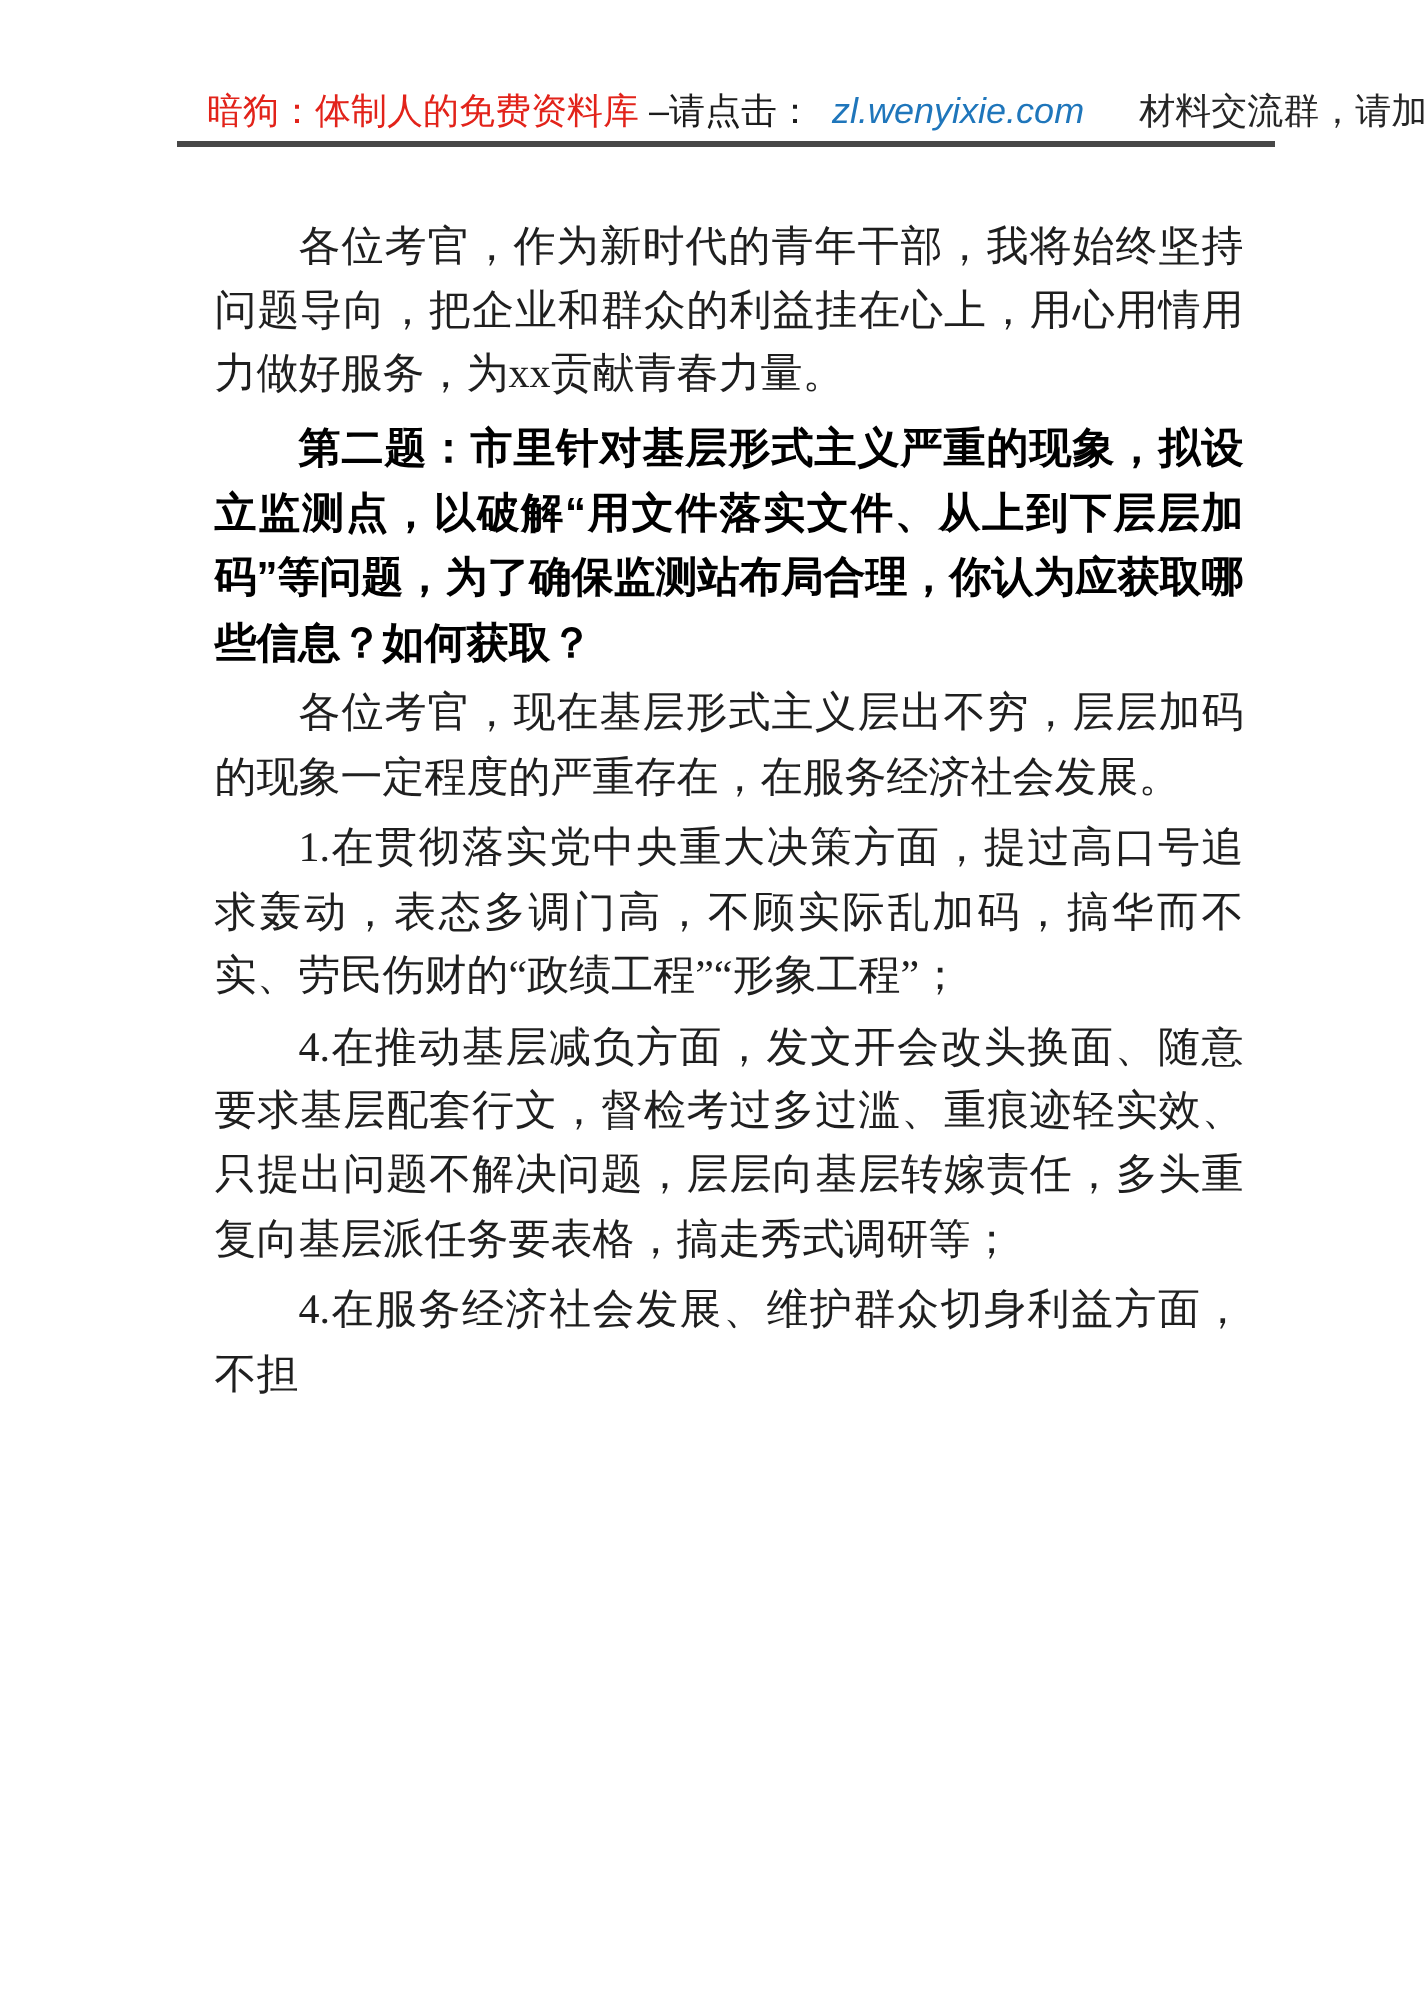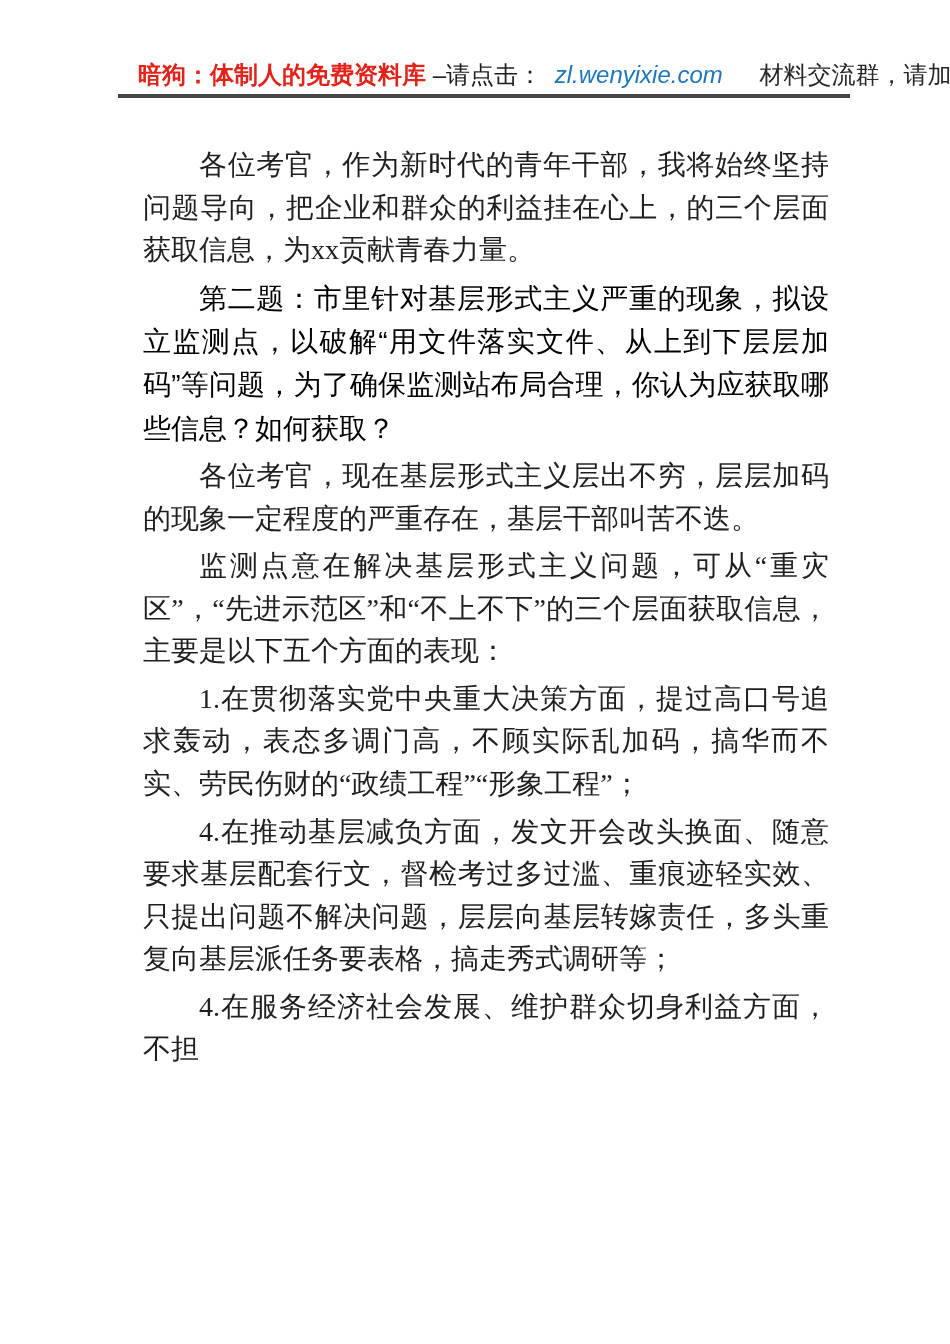--- a/index.html
+++ b/index.html
@@ -18,58 +18,57 @@
     border-bottom: 4px solid #474747;
     padding-bottom: 4px;
   }
   .promo-line {
     padding-left: 20px;
     font-size: 24px;
     line-height: 30px;
     white-space: nowrap;
     font-family: "Liberation Sans", "DejaVu Sans", sans-serif;
   }
-  .promo-brand { color: #e2231a; font-weight: 700; }
+  .promo-brand { color: #e2231a; font-weight: 400; }
   .promo-prompt { color: #1c1c1c; text-align: right; }
   .promo-link { color: #1f76bb; text-decoration: none; margin: 0 30px 0 6px; cursor: pointer; font-style: italic; }
   .promo-suffix { color: #262626; }
   .doc {
     margin: 46px 0 0 143px;
     width: 686px;
   }
   .doc p {
     font-family: "Liberation Serif", "DejaVu Serif", serif;
     font-size: 28px;
     line-height: 1.52;
     color: #1f1f1f;
     text-align: justify;
     text-justify: inter-character;
     text-indent: 2em;
     margin-bottom: 5px;
   }
   .doc p.question {
     font-family: "Liberation Sans", "DejaVu Sans", sans-serif;
-    font-weight: 400;
+    font-weight: 700;
     color: #000000;
     line-height: 1.55;
   }
 </style>
 </head>
 <body>
 
 <div class="promo-header">
   <div class="promo-line">
     <span class="promo-brand">暗狗：体制人的免费资料库</span>
     <span class="promo-prompt">–请点击：</span>
     <a class="promo-link">zl.wenyixie.com</a>
     <span class="promo-suffix">材料交流群，请加微信 tizhisiri</span>
   </div>
 </div>
 
 <div class="doc">
-  <p>各位考官，作为新时代的青年干部，我将始终坚持问题导向，把企业和群众的利益挂在心上，的三个层面获取信息，为xx贡献青春力量。</p>
+  <p>各位考官，作为新时代的青年干部，我将始终坚持问题导向，把企业和群众的利益挂在心上，用心用情用力做好服务，为xx贡献青春力量。</p>
   <p class="question">第二题：市里针对基层形式主义严重的现象，拟设立监测点，以破解“用文件落实文件、从上到下层层加码”等问题，为了确保监测站布局合理，你认为应获取哪些信息？如何获取？</p>
-  <p>各位考官，现在基层形式主义层出不穷，层层加码的现象一定程度的严重存在，基层干部叫苦不迭。</p>
-  <p>监测点意在解决基层形式主义问题，可从“重灾区”，“先进示范区”和“不上不下”的三个层面获取信息，主要是以下五个方面的表现：</p>
+  <p>各位考官，现在基层形式主义层出不穷，层层加码的现象一定程度的严重存在，在服务经济社会发展。</p>
   <p>1.在贯彻落实党中央重大决策方面，提过高口号追求轰动，表态多调门高，不顾实际乱加码，搞华而不实、劳民伤财的“政绩工程”“形象工程”；</p>
   <p>4.在推动基层减负方面，发文开会改头换面、随意要求基层配套行文，督检考过多过滥、重痕迹轻实效、只提出问题不解决问题，层层向基层转嫁责任，多头重复向基层派任务要表格，搞走秀式调研等；</p>
   <p>4.在服务经济社会发展、维护群众切身利益方面，不担</p>
 </div>
 
 </body></html>

